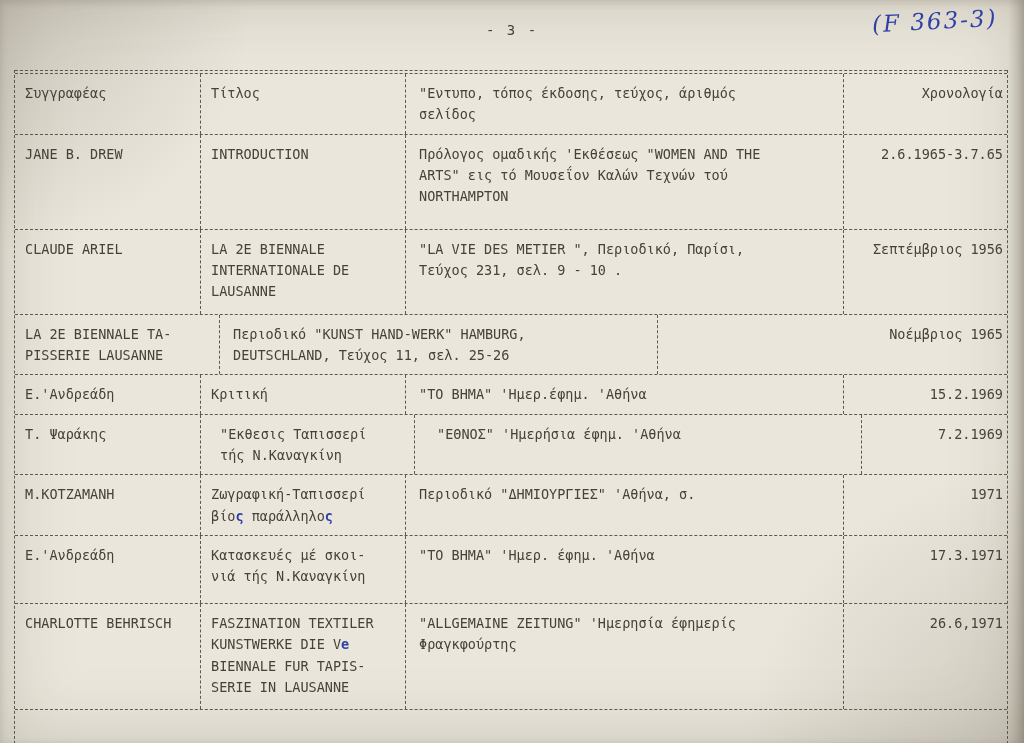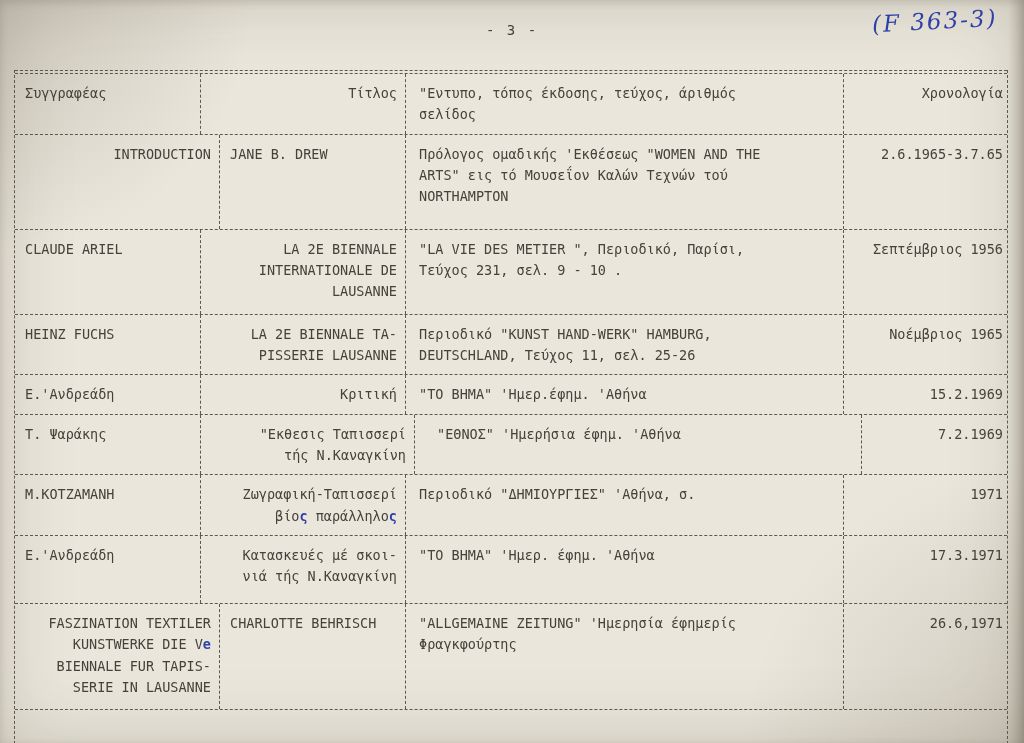--- a/index.html
+++ b/index.html
@@ -48,21 +48,21 @@
   .row {
     display: flex; align-items: stretch;
     border-bottom: 1px dashed var(--line, #5c584c);
   }
   .cell {
     white-space: pre-line;
     padding: 9px 8px 8px 10px;
     line-height: 1.58;
   }
   .c1 { width: 186px; }
-  .c2 { width: 205px; text-align: right; }
+  .c2 { width: 205px; }
   .c3 { width: 438px; padding-left: 13px; }
   .c4 { flex: 1; text-align: right; padding-left: 4px; padding-right: 4px; }
   .c1, .c2, .c3 { border-right: 1px dashed var(--line, #5c584c); }
   .header-row { min-height: 48px; }
   .rows .row:nth-child(1) { min-height: 95px; }
   .rows .row:nth-child(2) { min-height: 85px; }
   .rows .row:nth-child(3) { min-height: 58px; }
   .rows .row:nth-child(4) { min-height: 38px; }
   .rows .row:nth-child(5) { min-height: 57px; gap: 9px; }
   .rows .row:nth-child(6) { min-height: 57px; }
@@ -93,38 +93,37 @@
     <div class="row header-row">
       <div class="cell c1">Συγγραφέας</div>
       <div class="cell c2">Τίτλος</div>
       <div class="cell c3">"Εντυπο, τόπος έκδοσης, τεύχος, άριθμός
 σελίδος</div>
       <div class="cell c4">Χρονολογία</div>
     </div>
 
     <div class="rows">
         <div class="row">
+          <div class="cell c1">JANE B. DREW</div>
           <div class="cell c2">INTRODUCTION</div>
-          <div class="cell c1">JANE B. DREW</div>
           <div class="cell c3">Πρόλογος ομαδικής 'Εκθέσεως "WOMEN AND THE
 ARTS" εις τό Μουσεΐον Καλών Τεχνών τού
 NORTHAMPTON</div>
           <div class="cell c4">2.6.1965-3.7.65</div>
         </div>
         <div class="row">
           <div class="cell c1">CLAUDE ARIEL</div>
           <div class="cell c2">LA 2E BIENNALE
 INTERNATIONALE DE
 LAUSANNE</div>
           <div class="cell c3">"LA VIE DES METIER ", Περιοδικό, Παρίσι,
 Τεύχος 231, σελ. 9 - 10 .</div>
           <div class="cell c4">Σεπτέμβριος 1956</div>
         </div>
         <div class="row">
-          <div class="cell c1">HEINZ FUCHS</div>
           <div class="cell c2">LA 2E BIENNALE TA-
 PISSERIE LAUSANNE</div>
           <div class="cell c3">Περιοδικό "KUNST HAND-WERK" HAMBURG,
 DEUTSCHLAND, Τεύχος 11, σελ. 25-26</div>
           <div class="cell c4">Νοέμβριος 1965</div>
         </div>
         <div class="row">
           <div class="cell c1">Ε.'Ανδρεάδη</div>
           <div class="cell c2">Κριτική</div>
           <div class="cell c3">"ΤΟ ΒΗΜΑ" 'Ημερ.έφημ. 'Αθήνα</div>
@@ -145,25 +144,25 @@
           <div class="cell c4">1971</div>
         </div>
         <div class="row">
           <div class="cell c1">Ε.'Ανδρεάδη</div>
           <div class="cell c2">Κατασκευές μέ σκοι-
 νιά τής Ν.Καναγκίνη</div>
           <div class="cell c3">"ΤΟ ΒΗΜΑ" 'Ημερ. έφημ. 'Αθήνα</div>
           <div class="cell c4">17.3.1971</div>
         </div>
         <div class="row">
+          <div class="cell c1">CHARLOTTE BEHRISCH</div>
           <div class="cell c2"><span>FASZINATION TEXTILER
 KUNSTWERKE DIE V</span><span class="blue-ink">e</span><span>
 BIENNALE FUR TAPIS-
 SERIE IN LAUSANNE</span></div>
-          <div class="cell c1">CHARLOTTE BEHRISCH</div>
           <div class="cell c3">"ALLGEMAINE ZEITUNG" 'Ημερησία έφημερίς
 Φραγκφούρτης</div>
           <div class="cell c4">26.6,1971</div>
         </div>
       </div>
 
     <div class="bottom-strip"></div>
 
   </div>
 

